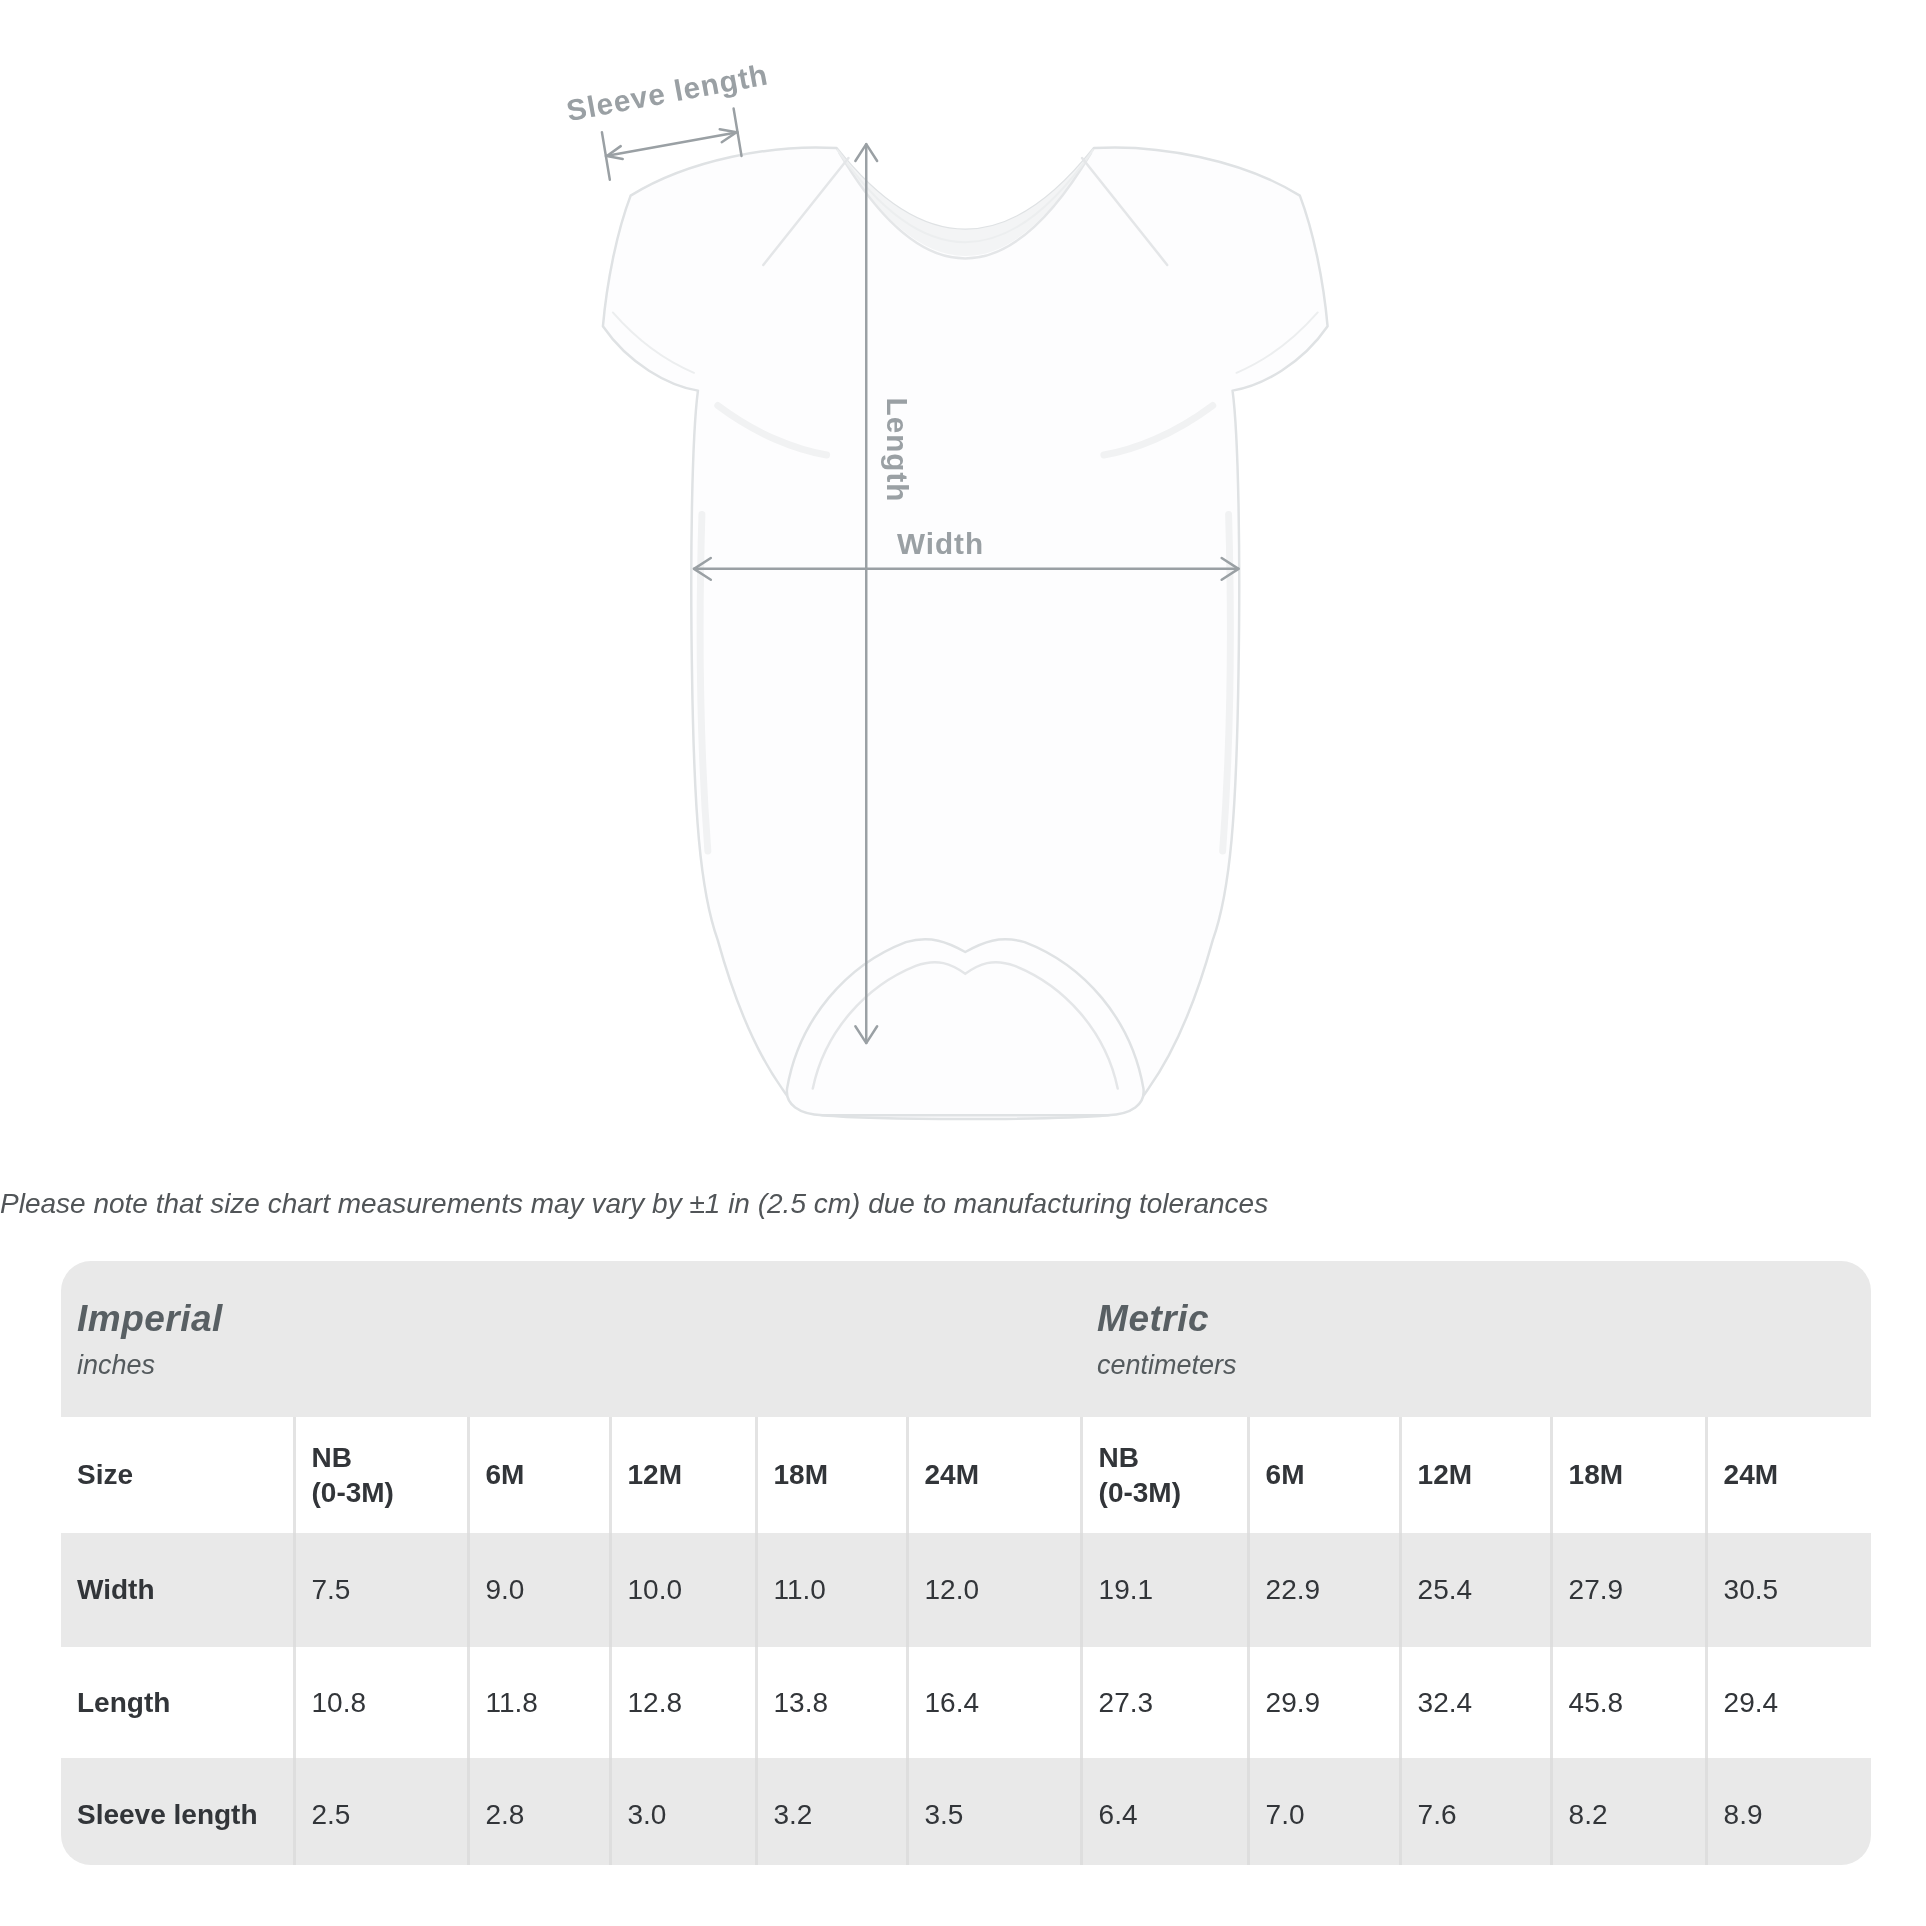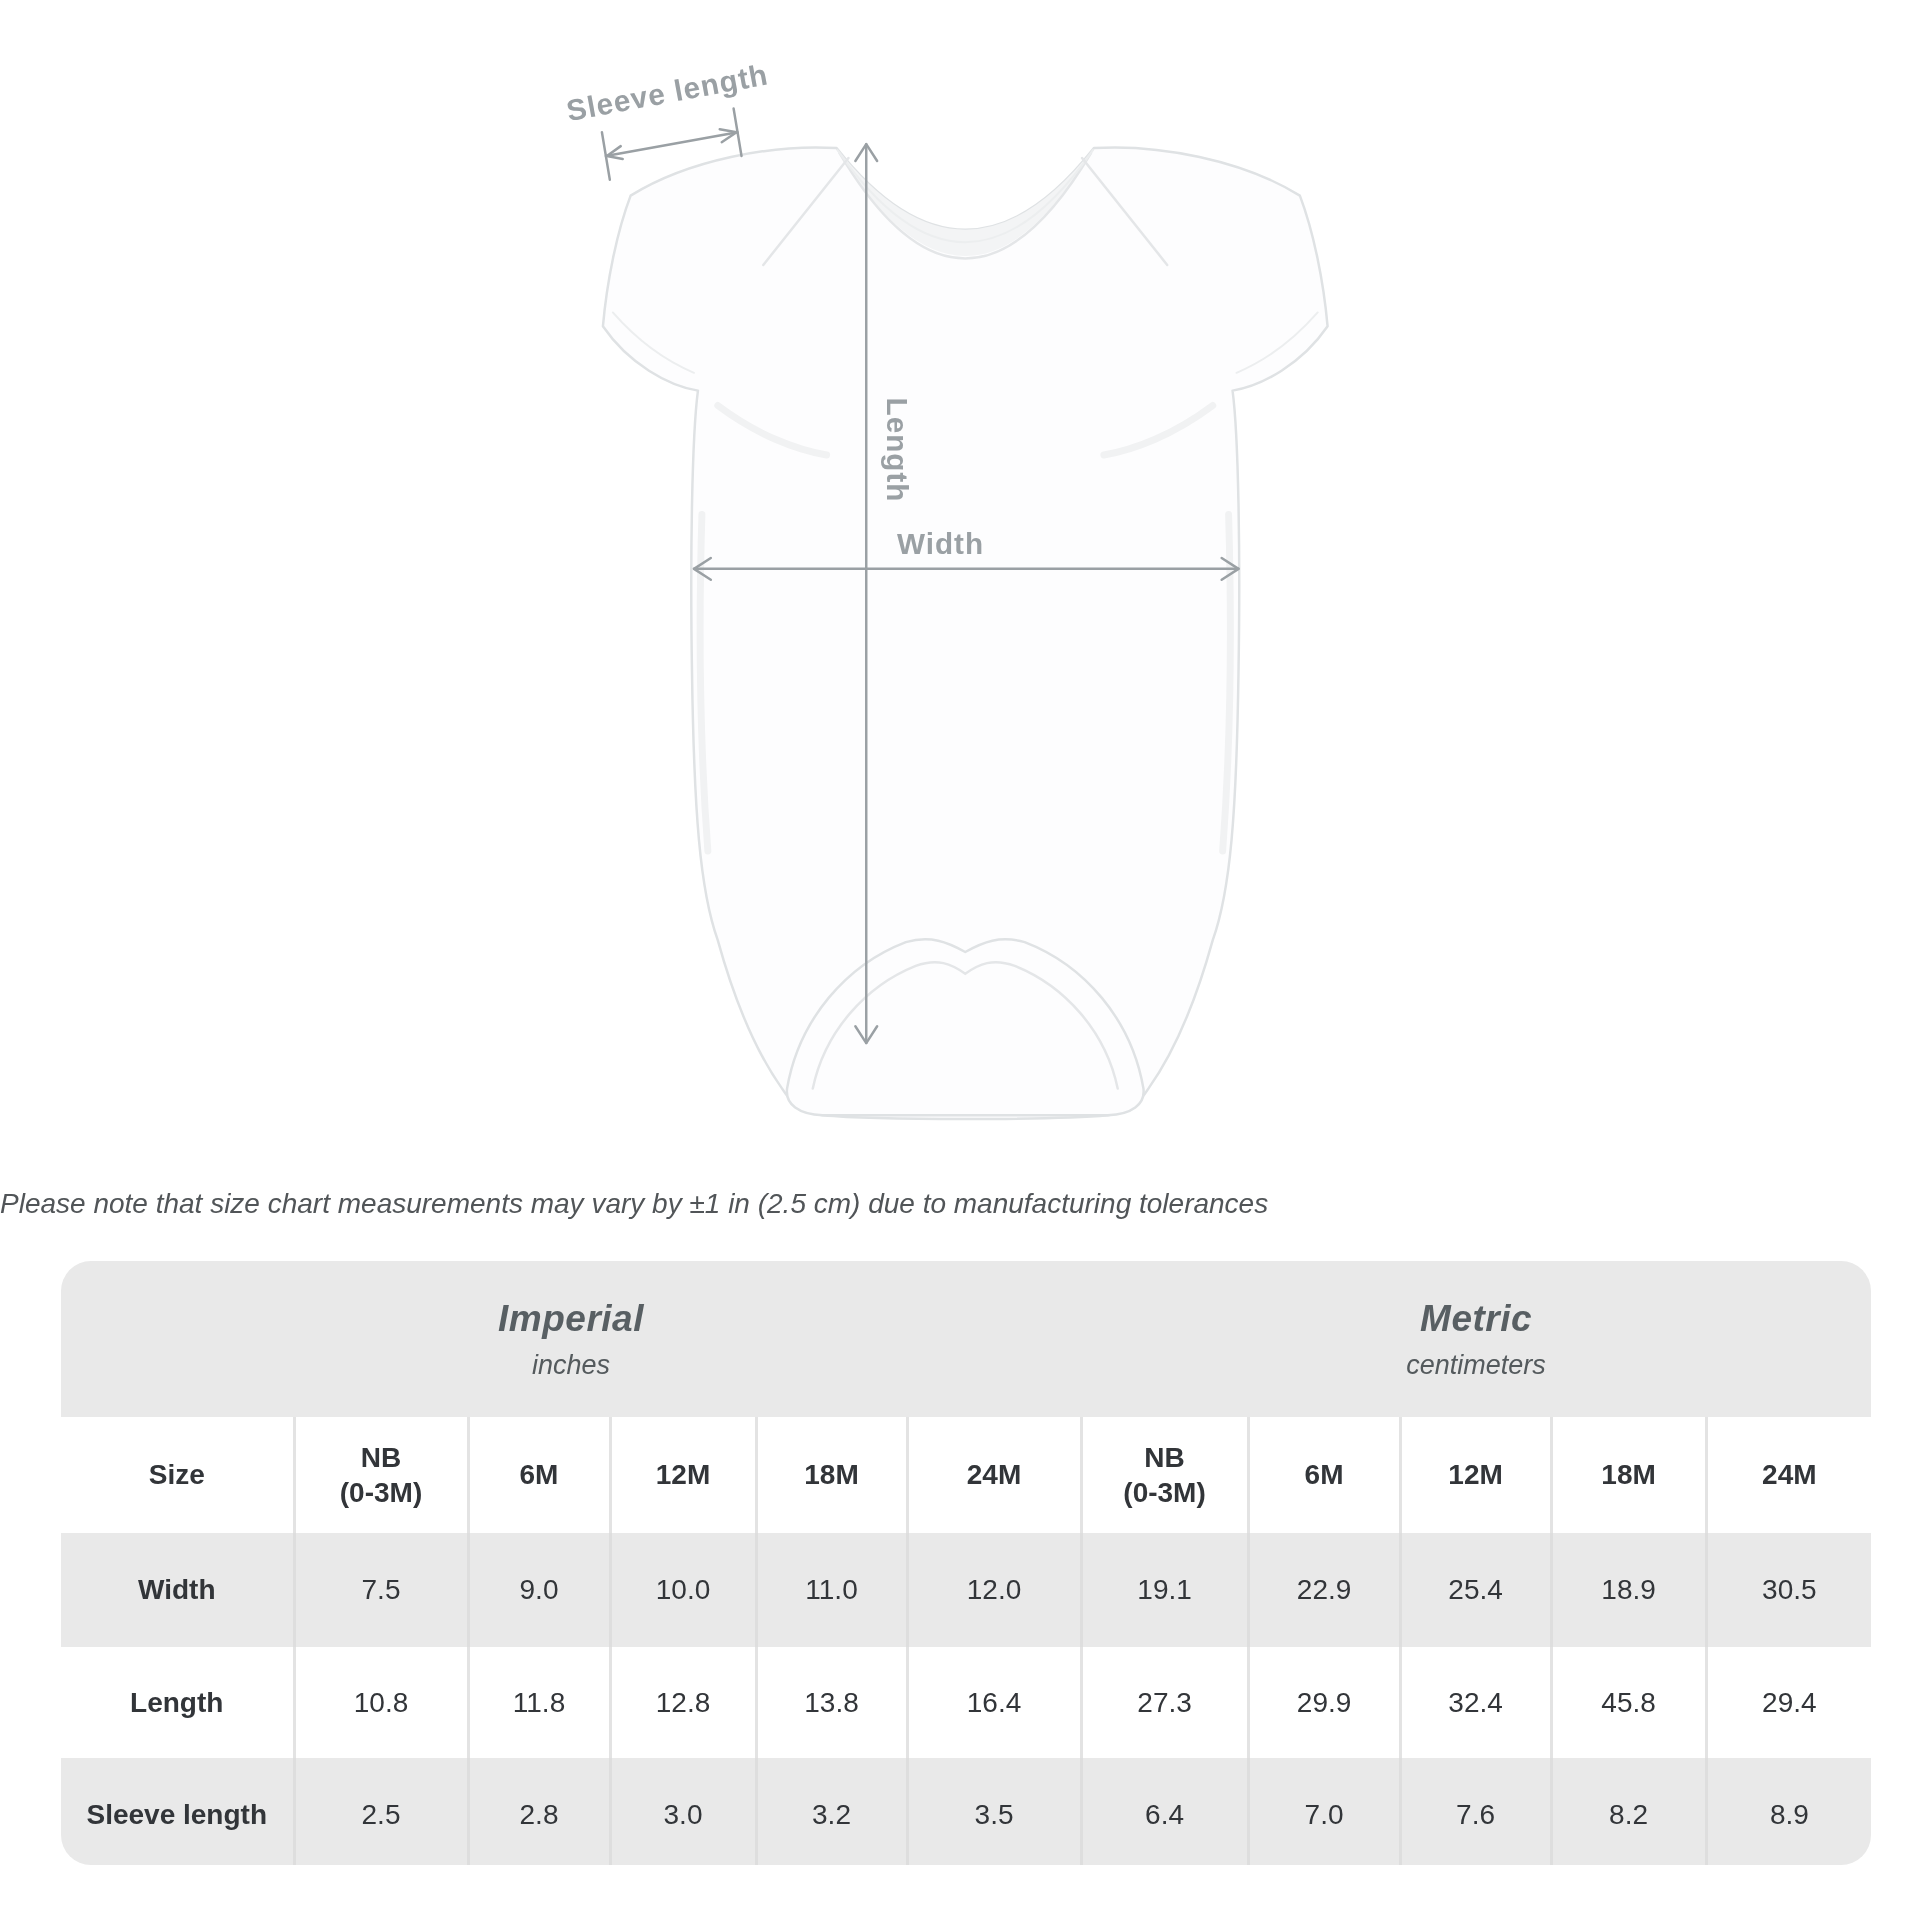--- a/index.html
+++ b/index.html
@@ -37,22 +37,22 @@
   }
   
   .size-table{
     position:absolute;left:61px;top:1261px;width:1810px;height:604px;
     border-radius:30px;overflow:hidden;background:#ffffff;
   }
   .size-table table{
     width:100%;height:100%;border-collapse:collapse;table-layout:fixed;
   }
   .size-table td{
-    text-align:center;vertical-align:middle;
-    font-size:28px;color:#323539;padding:4px;
+    vertical-align:middle;
+    font-size:28px;color:#323539;padding:16px;
   }
   tr.units-band{height:156px;}
   tr.units-band td{background:#e9e9e9;}
   .unit-name{font-size:37px;font-weight:bold;font-style:italic;color:#585f63;letter-spacing:0.5px;}
   .unit-sub{font-size:27px;font-style:italic;color:#545a5d;margin-top:10px;}
   tr.col-head{height:116px;}
   tr.col-head td{background:#ffffff;}
   tr.row-width{height:114px;}
   tr.row-length{height:111px;}
   tr.row-sleeve{height:113px;}
@@ -194,21 +194,21 @@
       <tr class="row-width gray-row">
         <td class="head-lbl">Width</td>
         <td>7.5</td>
         <td>9.0</td>
         <td>10.0</td>
         <td>11.0</td>
         <td>12.0</td>
         <td>19.1</td>
         <td>22.9</td>
         <td>25.4</td>
-        <td>18.9</td>
+        <td>27.9</td>
         <td>30.5</td>
       </tr>
       <tr class="row-length white-row">
         <td class="head-lbl">Length</td>
         <td>10.8</td>
         <td>11.8</td>
         <td>12.8</td>
         <td>13.8</td>
         <td>16.4</td>
         <td>27.3</td>

